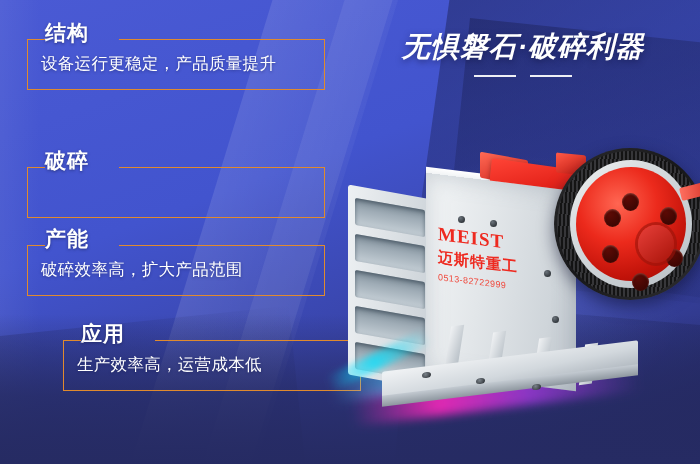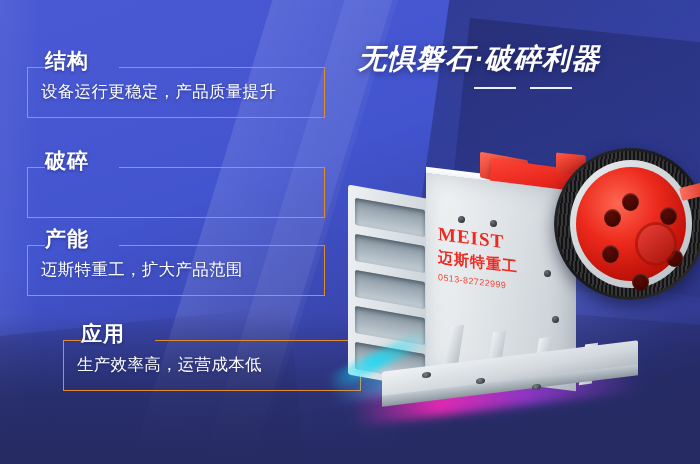--- a/index.html
+++ b/index.html
@@ -91,29 +91,29 @@
     letter-spacing:1px; line-height:1;
     z-index:3; padding:0 4px;
     text-shadow:0 1px 3px rgba(20,25,70,0.55);
   }
   .feature .desc {
     position:absolute; left:14px; top:26px;
     font-size:16.5px; color:#ffffff; line-height:1.2;
     letter-spacing:0.3px;
     text-shadow:0 1px 3px rgba(20,25,70,0.45);
   }
-  .f0 { top:56px; }
+  .f0 { top:28px; }
   .f1 { top:156px; }
   .f2 { top:234px;text-decoration:underline; }
   .f3 { top:329px;margin-left:36px; }
 
   
   .headline {
-    position:absolute; left:358px; top:44px; width:330px;
-    text-align:left;
+    position:absolute; left:358px; top:32px; width:330px;
+    text-align:center;
   }
   .headline .main {
     font-size:28px; font-weight:bold; font-style:italic;
     color:#ffffff; letter-spacing:1px; line-height:1.1;
     text-shadow:0 2px 6px rgba(18,22,70,0.6);
     white-space:nowrap;
   }
   .subrow {
     display:flex; align-items:center; justify-content:center;
     margin-top:12px; gap:14px;
@@ -346,21 +346,21 @@
   </div>
 
   <div class="feature f1">
     <div class="frame"></div>
     <div class="title">破碎</div>
   </div>
 
   <div class="feature f2">
     <div class="frame"></div>
     <div class="title">产能</div>
-    <div class="desc">迈斯特重工，扩大产品范围</div>
+    <div class="desc">破碎效率高，扩大产品范围</div>
   </div>
 
   <div class="feature f3">
     <div class="frame"></div>
     <div class="title">应用</div>
     <div class="desc">生产效率高，运营成本低</div>
   </div>
 
 </div>
 

